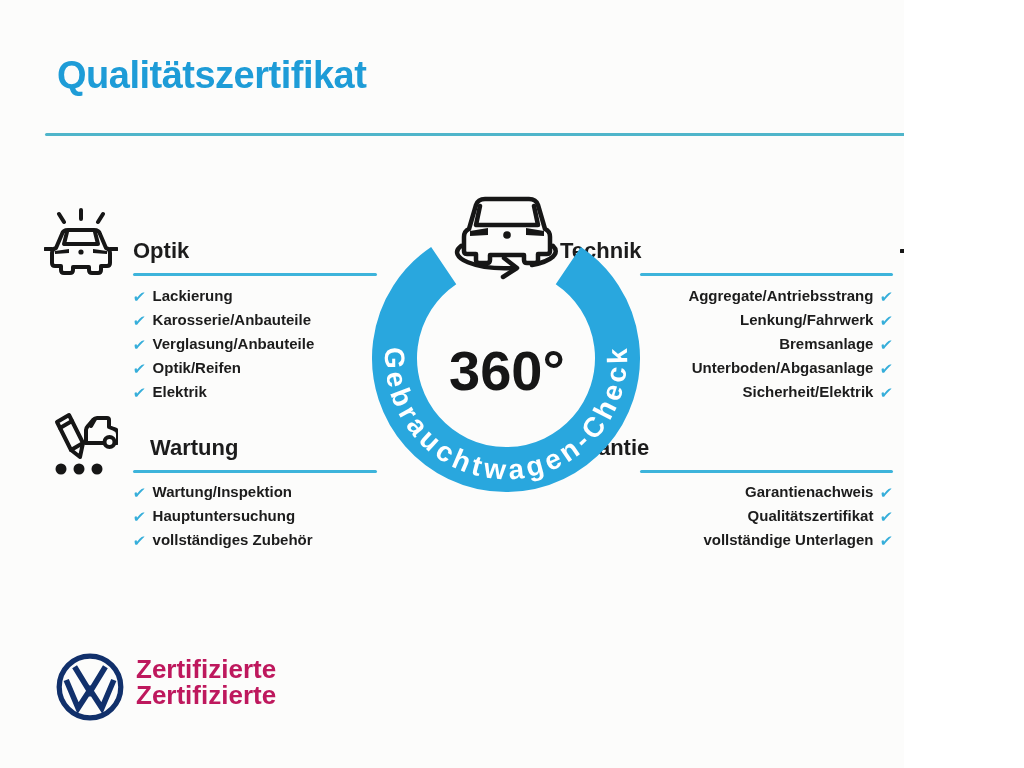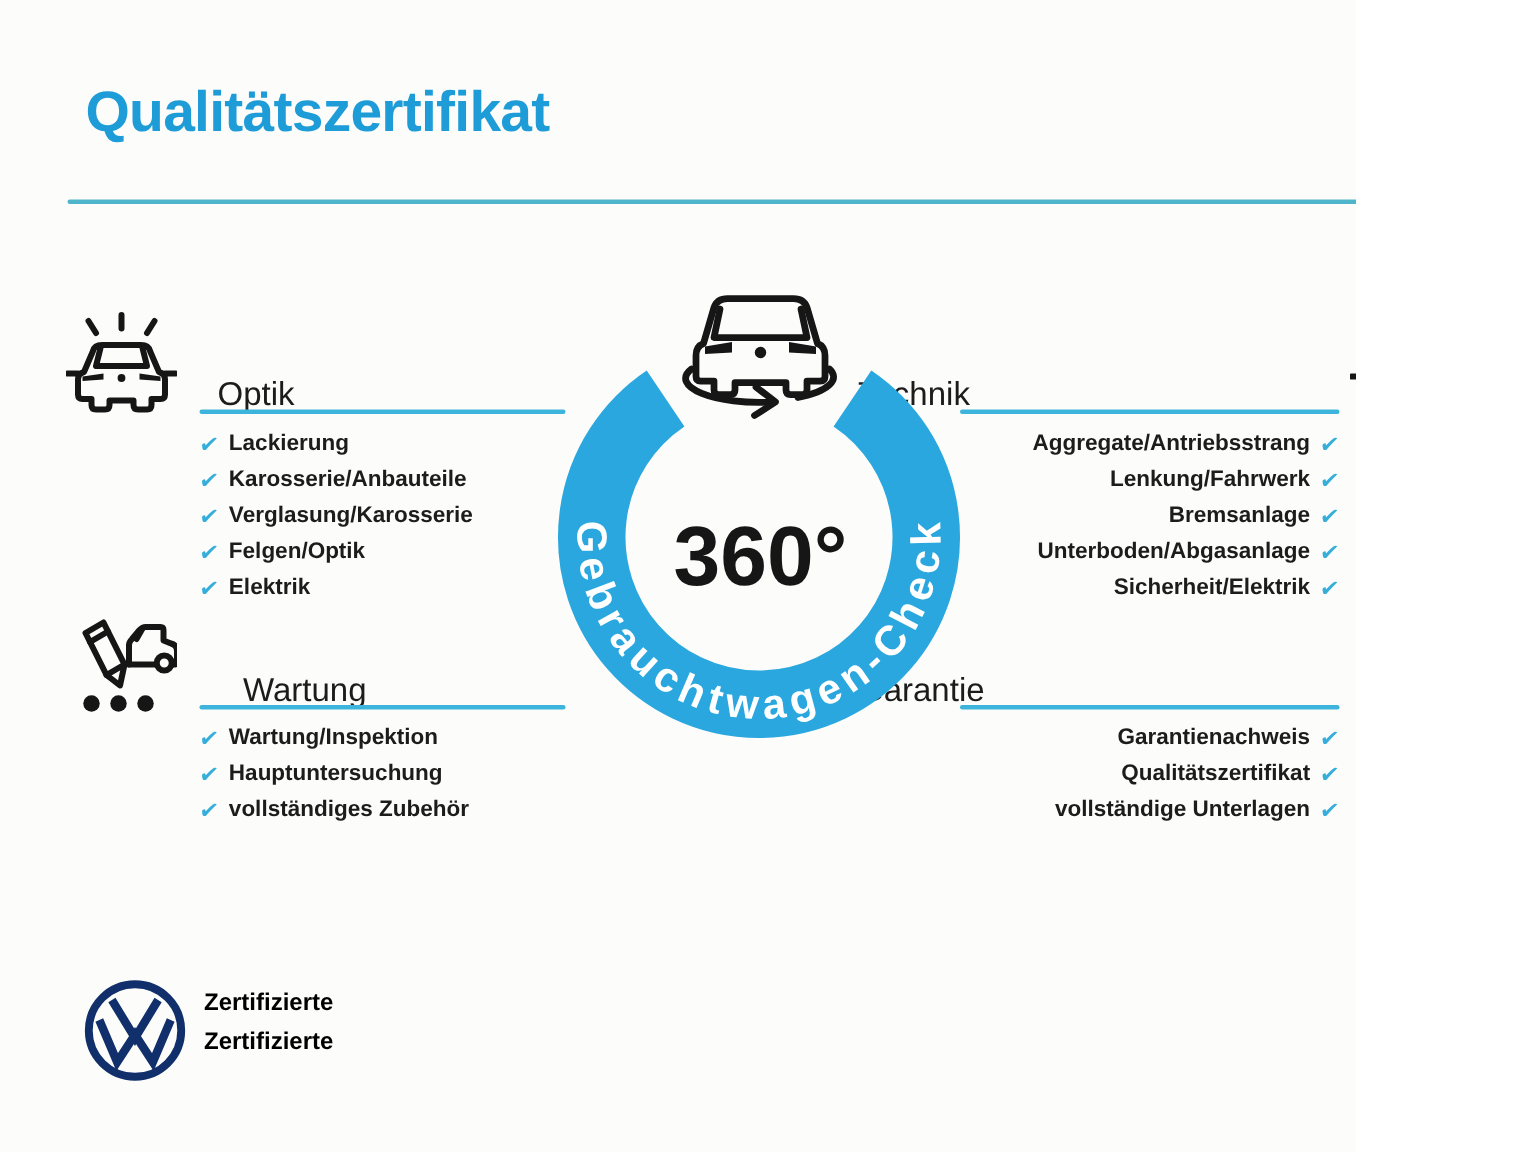--- a/index.html
+++ b/index.html
@@ -9,21 +9,21 @@
   }
   .page-title{
     position:absolute;left:57px;top:54px;margin:0;
     font-size:38px;font-weight:bold;letter-spacing:-0.5px;color:#1E9CD7;
   }
   .title-rule{
     position:absolute;left:45px;top:133px;width:948px;height:3px;
     background:#4FB5CA;border-radius:2px;
   }
   .section-title{
-    position:absolute;margin:12px;font-size:22px;font-weight:normal;color:#1C1C1C;
+    position:absolute;margin:0;font-size:22px;font-weight:bold;color:#1C1C1C;
   }
   .underline{
     position:absolute;height:3px;background:#3DB4DB;border-radius:2px;
   }
   .items{
     position:absolute;display:flex;flex-direction:column;row-gap:8px;
   }
   .check-item{
     display:flex;align-items:center;gap:7px;
     font-size:15px;line-height:16px;font-weight:bold;color:#1C1C1C;white-space:nowrap;
@@ -31,21 +31,21 @@
   .check{
     color:#36AEDA;font-size:15px;line-height:15px;font-weight:bold;
     transform:skewX(-8deg);
   }
   .col-right{align-items:flex-end;}
   .col-right .check-item{flex-direction:row-reverse;}
   .right-align{text-align:left;}
   .icon-svg{position:absolute;}
   .footer-brand{
     position:absolute;left:136px;top:656px;margin:0;
-    font-size:16px;line-height:26px;font-weight:bold;color:#000000;
+    font-size:26px;line-height:26px;font-weight:bold;color:#be185d;
   }
 </style>
 </head>
 <body>
 
 <div class="canvas">
 
   <h1 class="page-title">Qualitätszertifikat</h1>
   <div class="title-rule"></div>
 
@@ -62,25 +62,25 @@
       <div class="check-item">
         <span class="check">✔</span>
         <span class="label">Lackierung</span>
       </div>
       <div class="check-item">
         <span class="check">✔</span>
         <span class="label">Karosserie/Anbauteile</span>
       </div>
       <div class="check-item">
         <span class="check">✔</span>
-        <span class="label">Verglasung/Karosserie</span>
-      </div>
-      <div class="check-item">
-        <span class="check">✔</span>
-        <span class="label">Felgen/Optik</span>
+        <span class="label">Verglasung/Anbauteile</span>
+      </div>
+      <div class="check-item">
+        <span class="check">✔</span>
+        <span class="label">Optik/Reifen</span>
       </div>
       <div class="check-item">
         <span class="check">✔</span>
         <span class="label">Elektrik</span>
       </div>
     </div>
 
   <svg class="icon-svg" style="left:44px;top:410px" width="74" height="74" viewBox="0 0 74 74" fill="none" stroke="#161616" stroke-width="4" stroke-linecap="round" stroke-linejoin="round">
     <path d="M13,12 L25,5 L39,33 L36,47 L27,40 Z"></path>
     <path d="M27,40 L39,33 M16,18 L28,11"></path>

